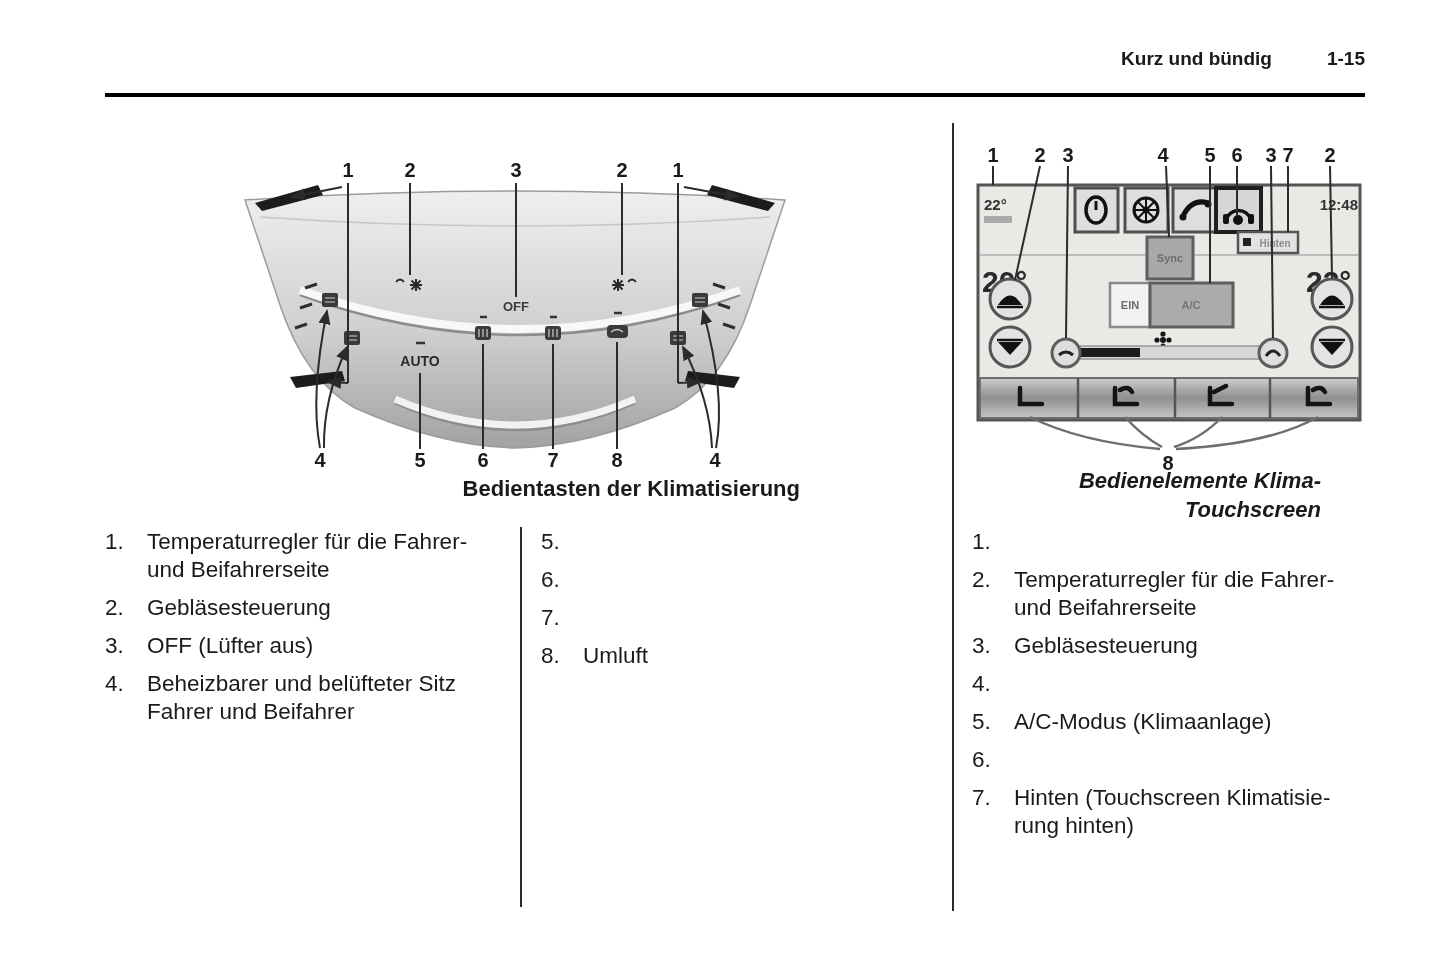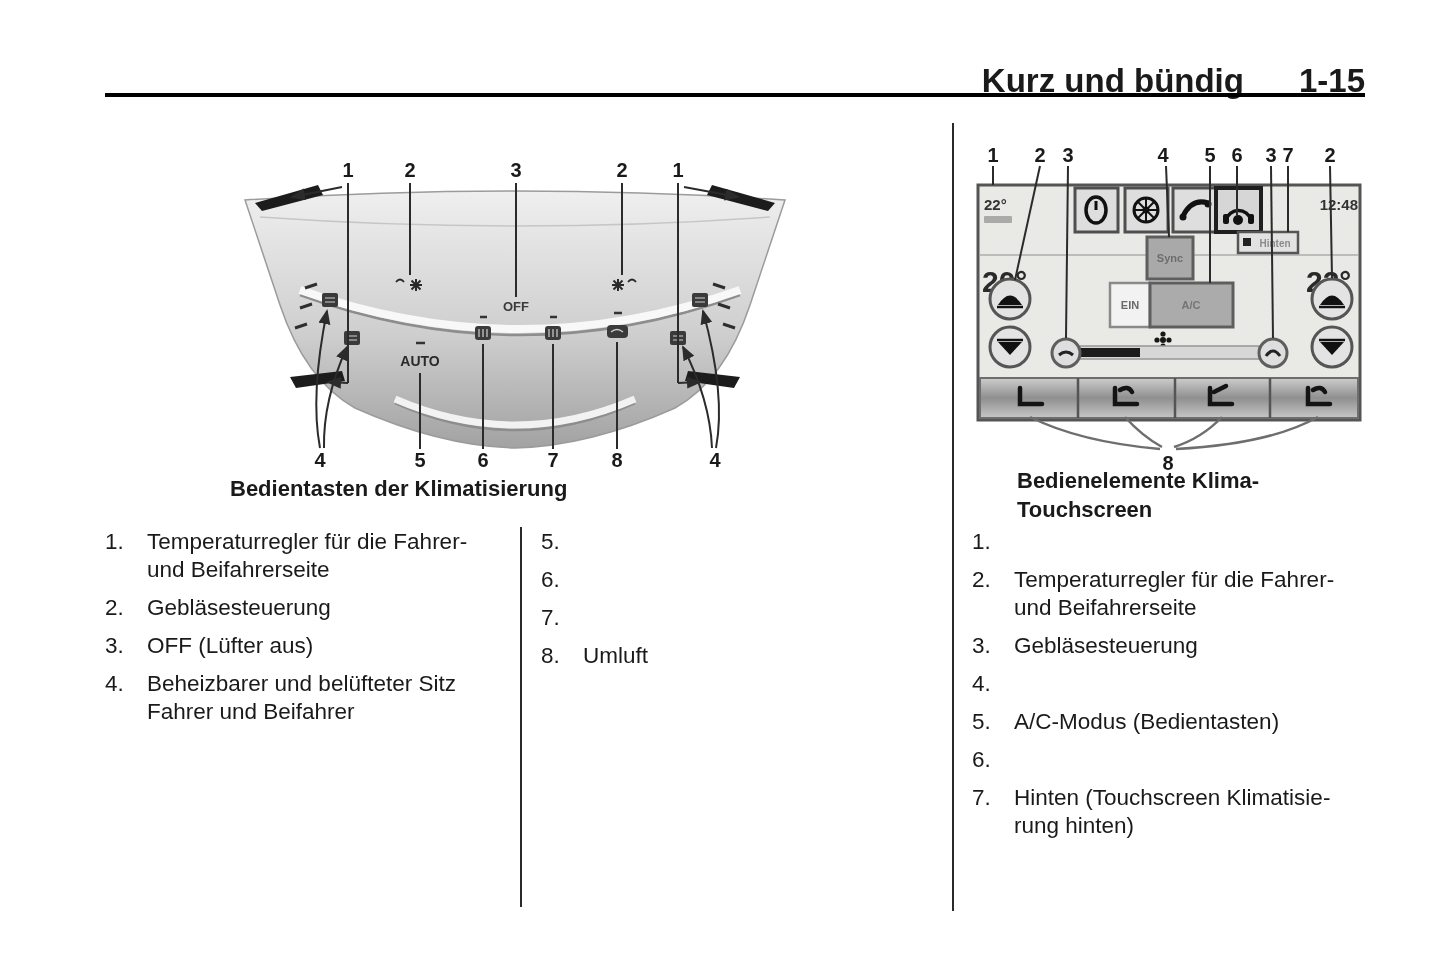--- a/index.html
+++ b/index.html
@@ -1,25 +1,25 @@
 <!DOCTYPE html>
 <html><head>
 <meta charset="utf-8">
 <style>
   html,body{margin:0;padding:0;background:#ffffff;}
   body{width:1445px;height:965px;position:relative;font-family:"Liberation Sans",sans-serif;color:#1a1a1a;overflow:hidden;}
   .abs{position:absolute;}
   
-  .hdr{top:62px;right:80px;font-size:33px;font-weight:bold;white-space:nowrap;}
+  .hdr{top:48px;right:80px;font-size:19px;font-weight:bold;white-space:nowrap;}
   .hdr .pg{margin-left:55px;}
   .rule{left:105px;top:93px;width:1260px;height:4px;background:#000;}
   
-  .cap{font-size:22px;font-weight:bold;text-align:left;line-height:29px;white-space:pre-line;}
+  .cap{font-size:22px;font-weight:bold;text-align:right;line-height:29px;white-space:pre-line;}
   .cap-left{left:230px;top:474px;width:570px;}
-  .cap-right{left:1017px;top:466px;width:400px;}
+  .cap-right{left:921px;top:466px;width:400px;font-style:italic;}
   
   .list{font-size:22.5px;line-height:28px;}
   .list-left{left:105px;top:528px;width:400px;}
   .list-mid{left:541px;top:528px;width:390px;}
   .list-right{left:972px;top:528px;width:398px;}
   .li{display:flex;margin-bottom:10px;}
   .li .num{width:42px;flex:0 0 42px;}
   .li .txt{flex:1;white-space:pre-line;}
   
   .vdiv{width:2px;background:#2a2a2a;}
@@ -354,21 +354,21 @@
     </div>
   <div class="li">
       <span class="num">3.</span>
       <span class="txt">Gebläsesteuerung</span>
     </div>
   <div class="li">
       <span class="num">4.</span>
     </div>
   <div class="li">
       <span class="num">5.</span>
-      <span class="txt">A/C-Modus (Bedientasten)</span>
+      <span class="txt">A/C-Modus (Klimaanlage)</span>
     </div>
   <div class="li">
       <span class="num">6.</span>
     </div>
   <div class="li">
       <span class="num">7.</span>
       <span class="txt">Hinten (Touchscreen Klimatisie-
 rung hinten)</span>
     </div>
 </div>

